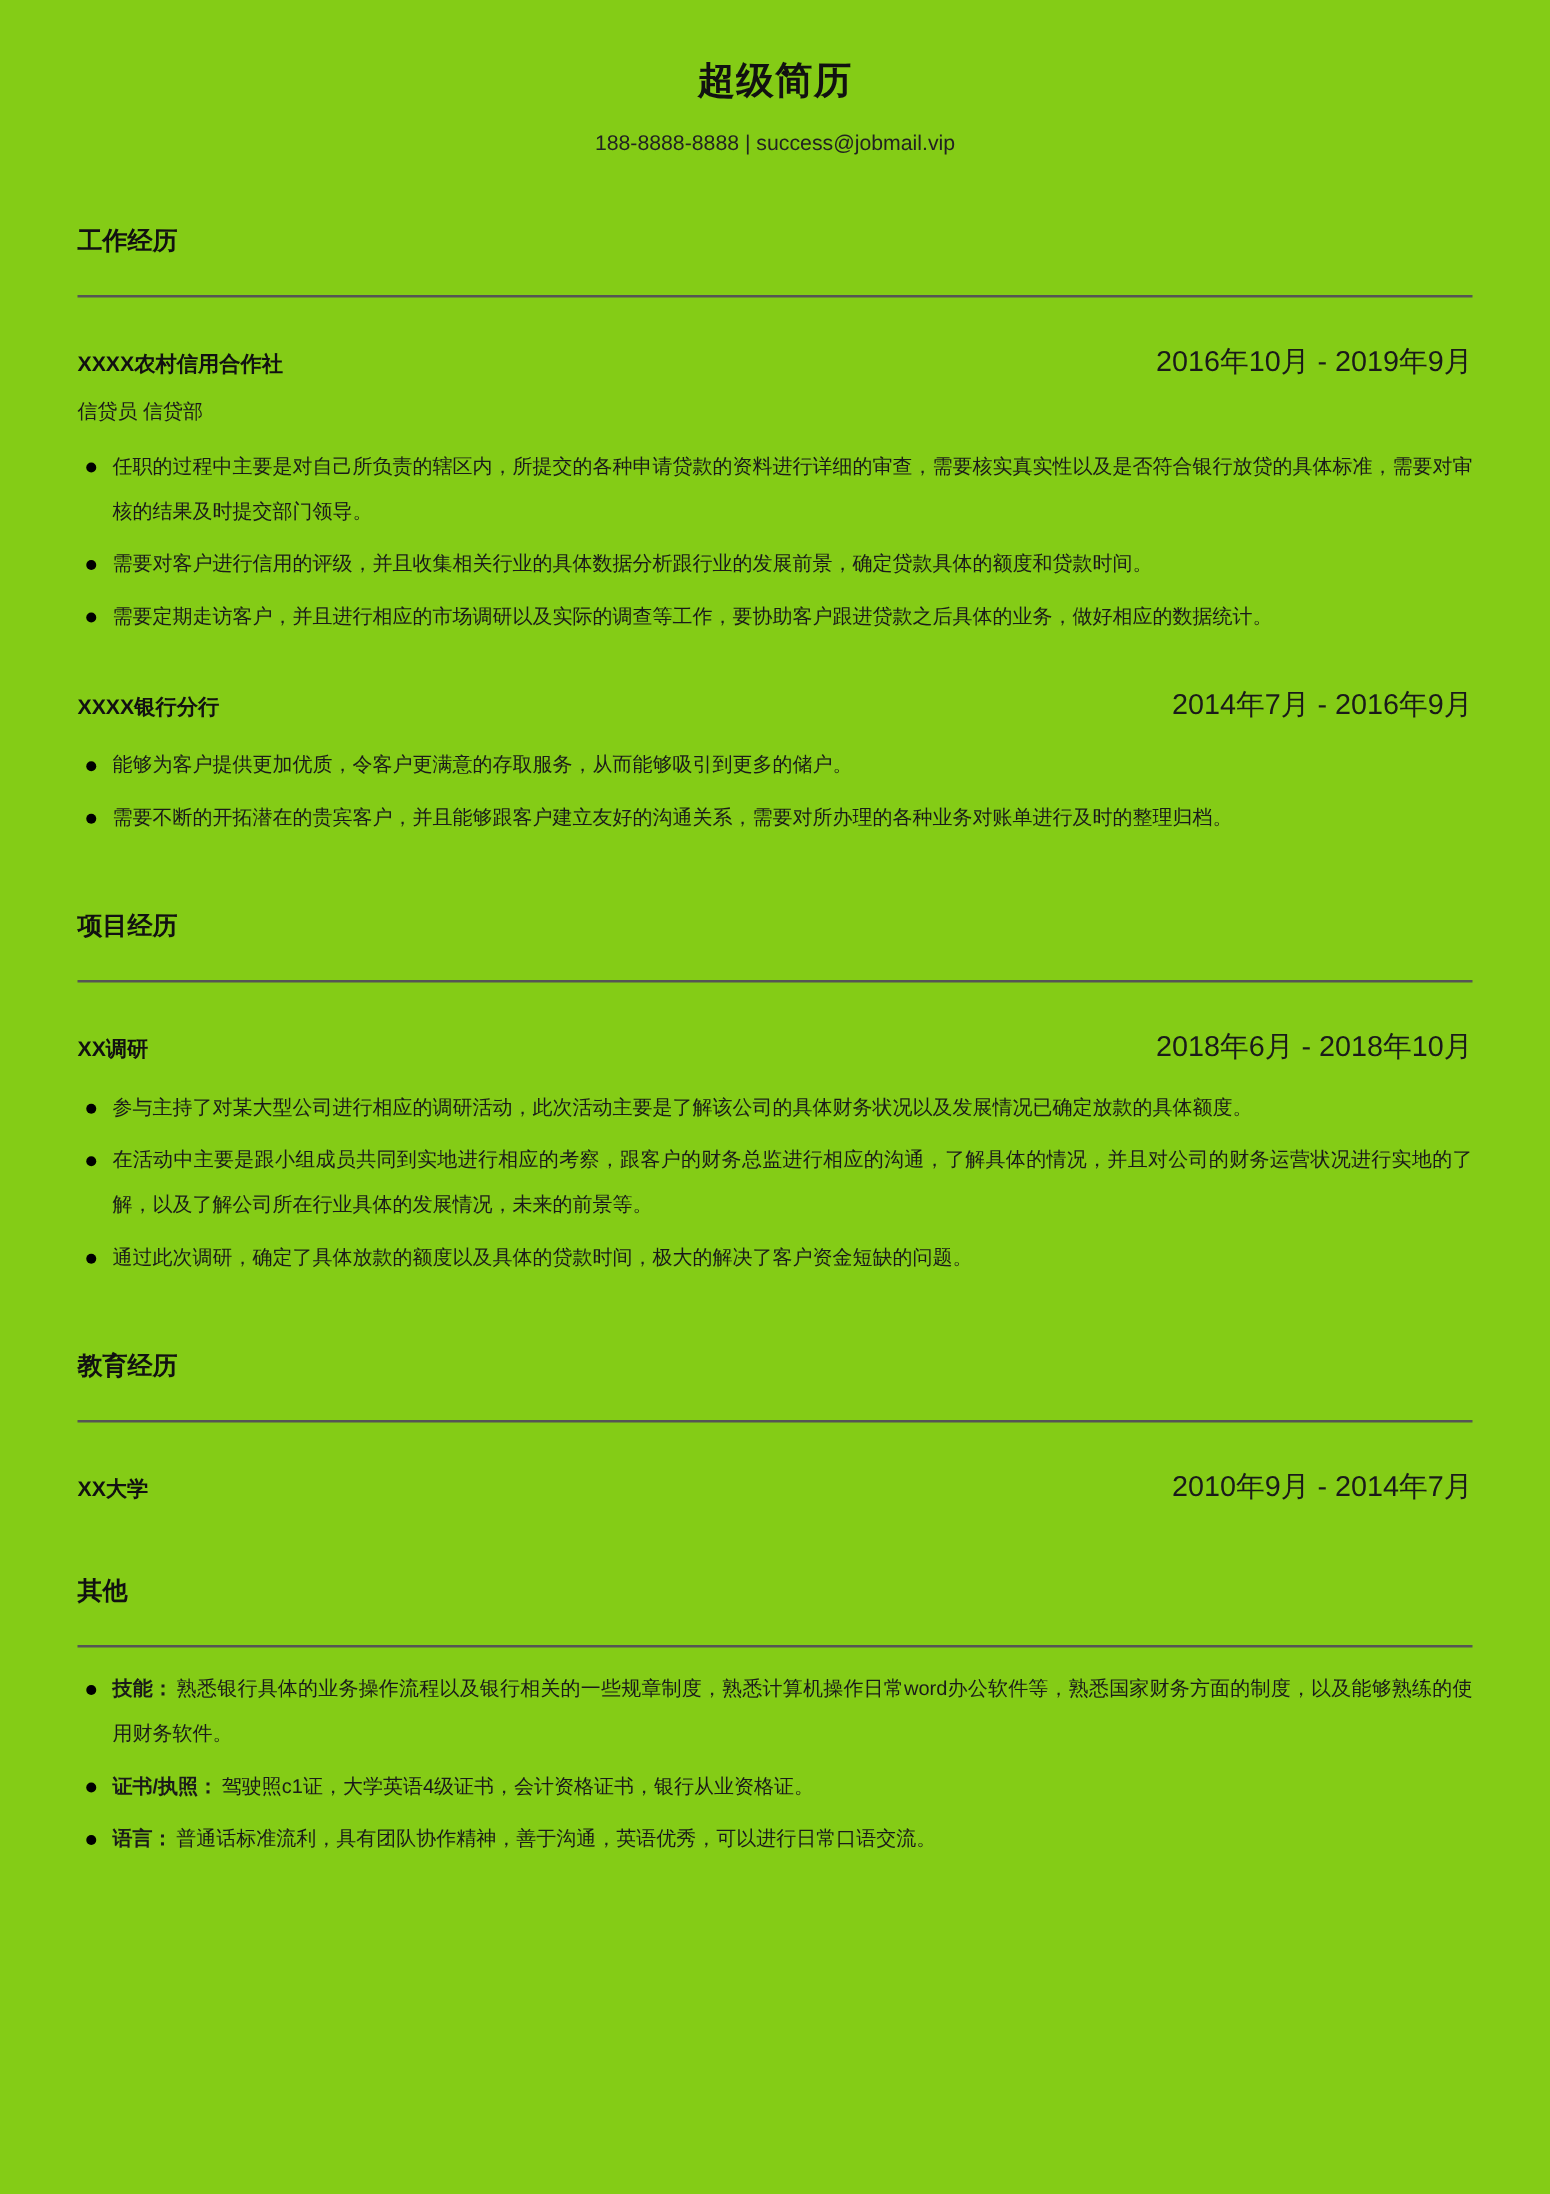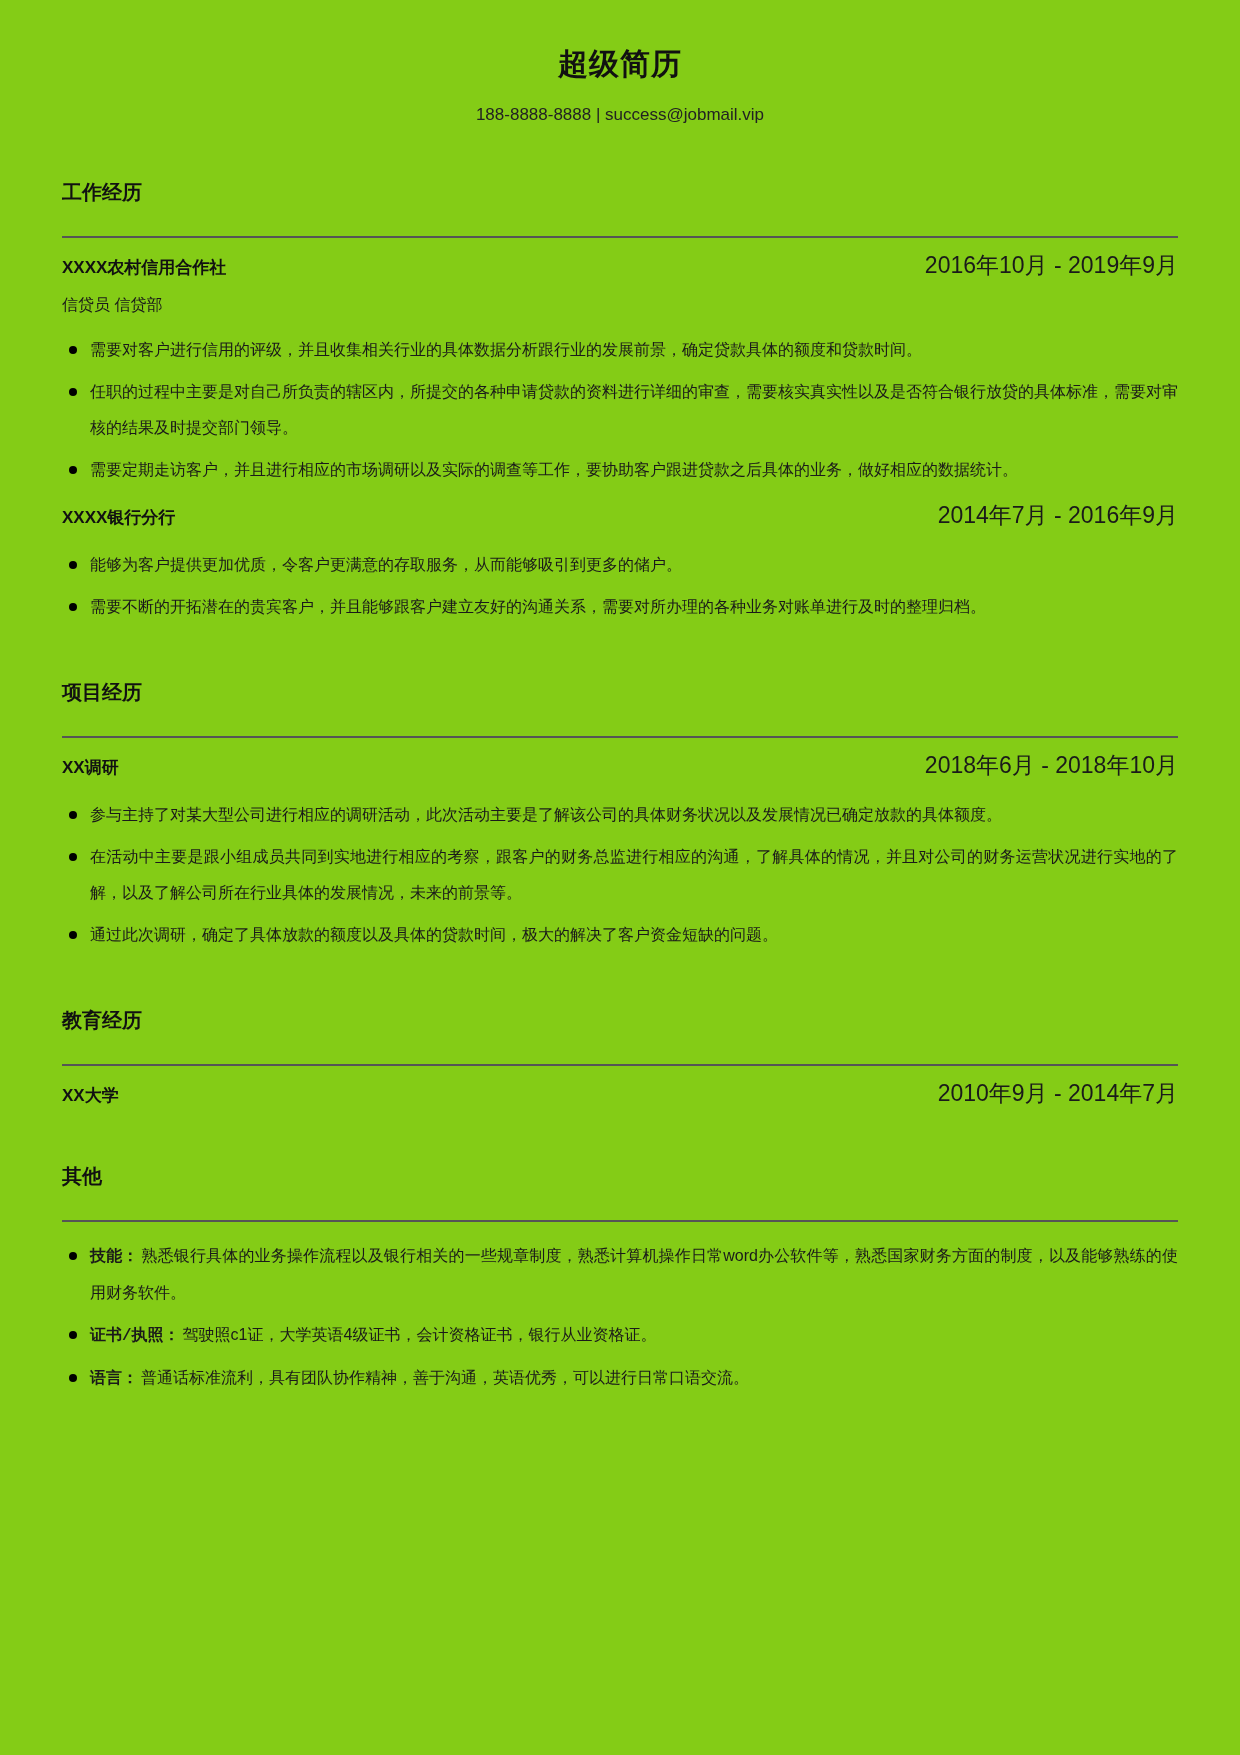--- a/index.html
+++ b/index.html
@@ -40,21 +40,21 @@
     font-size: 20px;
     font-weight: bold;
     color: #111111;
     padding-bottom: 30px;
     border-bottom: 2px solid #555555;
   }
   .entry-header {
     display: flex;
     justify-content: space-between;
     align-items: baseline;
-    margin-top: 12px;
+    margin-top: 36px;
   }
   .org {
     font-size: 17px;
     font-weight: bold;
     color: #111111;
   }
   .date {
     font-size: 23px;
     font-weight: normal;
     color: #1a1a1a;
@@ -87,43 +87,42 @@
     left: 7px;
     top: 14px;
     width: 8px;
     height: 8px;
     border-radius: 50%;
     background: #000000;
   }
   .item-label {
     font-weight: bold;
     margin-right: 3px;
-    font-family: Liberation Mono, monospace;
   }
 </style>
 </head>
 <body>
 
 <div class="page">
 
   <h1 class="resume-name">超级简历</h1>
   <div class="contact">188-8888-8888 | success@jobmail.vip</div>
 
   <section class="section">
     <h2 class="section-title">工作经历</h2>
 
     <div class="entry">
       <div class="entry-header">
         <span class="org">XXXX农村信用合作社</span>
         <span class="date">2016年10月 - 2019年9月</span>
       </div>
       <div class="role">信贷员 信贷部</div>
       <ul class="bullets">
+        <li class="bullet">任职的过程中主要是对自己所负责的辖区内，所提交的各种申请贷款的资料进行详细的审查，需要核实真实性以及是否符合银行放贷的具体标准，需要对审核的结果及时提交部门领导。</li>
         <li class="bullet">需要对客户进行信用的评级，并且收集相关行业的具体数据分析跟行业的发展前景，确定贷款具体的额度和贷款时间。</li>
-        <li class="bullet">任职的过程中主要是对自己所负责的辖区内，所提交的各种申请贷款的资料进行详细的审查，需要核实真实性以及是否符合银行放贷的具体标准，需要对审核的结果及时提交部门领导。</li>
         <li class="bullet">需要定期走访客户，并且进行相应的市场调研以及实际的调查等工作，要协助客户跟进贷款之后具体的业务，做好相应的数据统计。</li>
       </ul>
     </div>
 
     <div class="entry">
       <div class="entry-header">
         <span class="org">XXXX银行分行</span>
         <span class="date">2014年7月 - 2016年9月</span>
       </div>
       <ul class="bullets">

